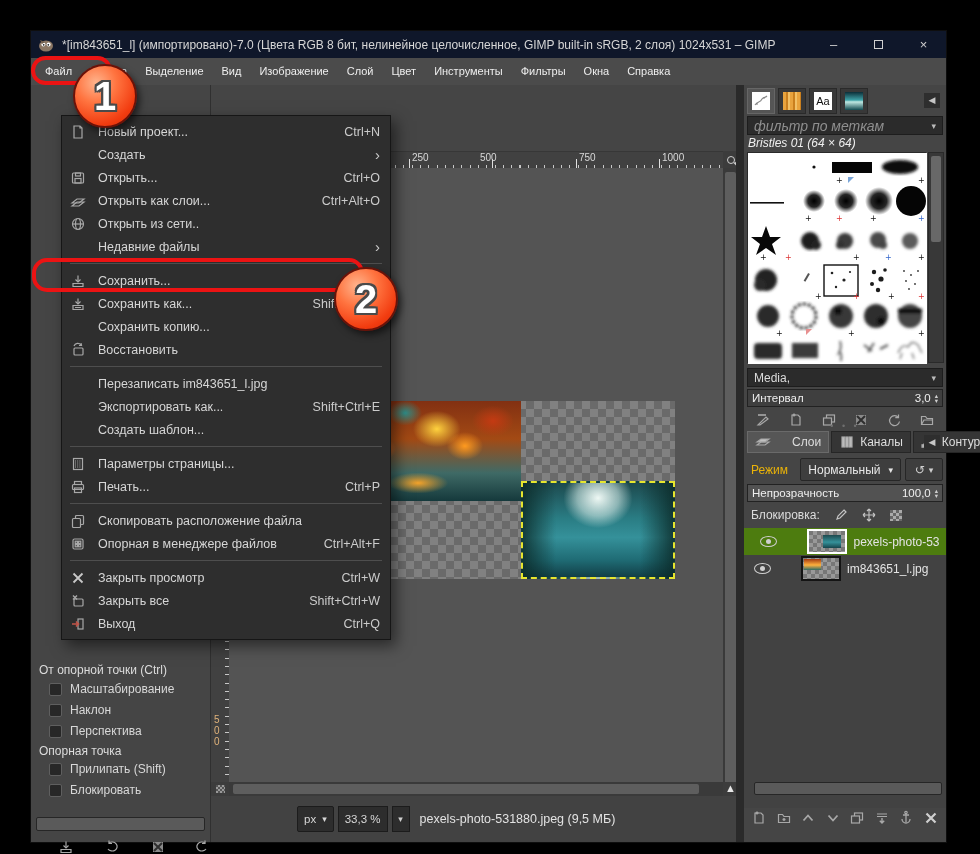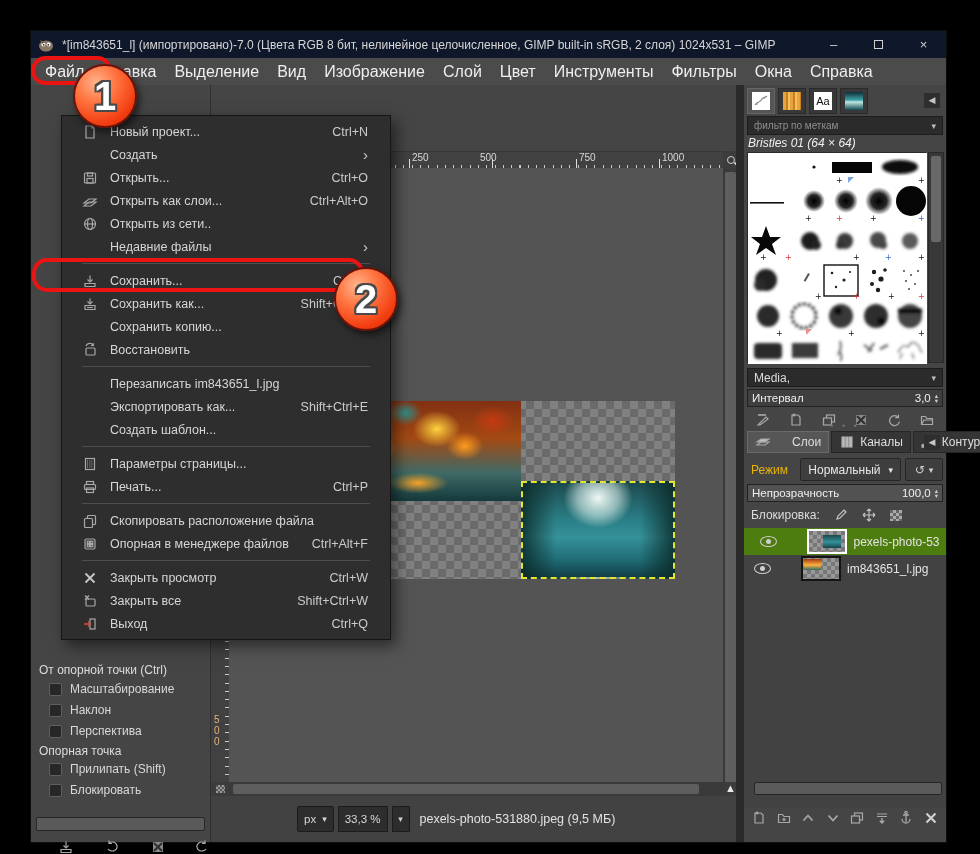--- a/index.html
+++ b/index.html
@@ -12,21 +12,21 @@
             background:#454545; border:1px solid #0e0e0e; }
   .titlebar { position:absolute; left:0; top:0; width:100%; height:27px; background:#0f172a;
               display:flex; align-items:center; color:#d6d6d6; font-size:12px; }
   .titlebar .appicon { width:16px; height:14px; margin:0 8px 0 7px; }
   .win-controls { margin-left:auto; display:flex; height:100%; }
   .win-btn { width:45px; height:100%; display:flex; align-items:center; justify-content:center;
              color:#cfcfcf; font-size:13px; }
   .win-btn .maxbox { width:9px; height:9px; border:1px solid #cfcfcf; display:block; }
   .menubar { position:absolute; left:0; top:27px; width:100%; height:27px; background:#4b4b4b;
              display:flex; align-items:center; padding-left:5px; }
-  .menubar-item { color:#eeeeee; font-size:16px; padding:0 9px; height:27px; line-height:27px; }
+  .menubar-item { color:#eeeeee; font-size:11px; padding:0 9px; height:27px; line-height:27px; }
 
   
   .left-panel { position:absolute; left:0; top:54px; width:180px; bottom:0; background:#454545;
                 border-right:1px solid #303030; }
   .to-label { position:absolute; color:#dcdcdc; font-size:12px; }
   .to-check { position:absolute; display:flex; align-items:center; gap:8px; }
   .to-check .box { width:13px; height:13px; background:#272727; border:1px solid #5f5f5f; border-radius:2px; }
   .to-check .lbl { color:#d8d8d8; font-size:12px; }
   .progressbar { position:absolute; background:#5a5a5a; border:1px solid #262626; border-radius:2px; }
   .panel-iconbtn { position:absolute; width:22px; height:20px; display:flex; align-items:center;
@@ -103,21 +103,21 @@
   .right-dock { position:absolute; right:0; top:54px; width:202px; bottom:0; background:#454545; }
   .dock-tabs { position:absolute; left:3px; top:3px; height:26px; display:flex; gap:3px; }
   .dock-tab { width:28px; height:26px; background:#383838; border:1px solid #2a2a2a;
               display:flex; align-items:center; justify-content:center; }
   .dock-tab.active { background:#555; border-color:#666; }
   .dock-tab .sq { width:18px; height:18px; }
   .collapse-btn { position:absolute; width:16px; height:15px; background:#2e2e2e; color:#c5c5c5;
                   font-size:9px; line-height:15px; text-align:center; }
   .filter-row { position:absolute; left:3px; top:31px; right:3px; height:19px; background:#2b2b2b;
                 border:1px solid #1d1d1d; display:flex; align-items:center; padding:0 6px; }
-  .filter-row .ph { color:#8f8f8f; font-size:10px; }
+  .filter-row .ph { color:#8f8f8f; font-size:14px; font-style:italic; }
   .filter-row .chev { margin-left:auto; color:#bbb; font-size:9px; }
   .brush-title { position:absolute; left:4px; top:51px; color:#efefef; font-size:12px; font-style:italic; }
   .brush-grid { position:absolute; left:3px; top:67px; width:179px; height:211px; background:#fff;
                 border:1px solid #2a2a2a; }
   .brush-scroll { position:absolute; right:2px; top:67px; width:16px; height:211px; background:#383838;
                   border:1px solid #2a2a2a; }
   .brush-scroll .thumb { position:absolute; left:2px; right:2px; top:3px; height:86px; background:#686868; border-radius:2px; }
   .media-row { position:absolute; left:3px; top:283px; right:3px; height:19px; background:#2b2b2b;
                border:1px solid #1d1d1d; display:flex; align-items:center; padding:0 6px; color:#dcdcdc; font-size:12px;justify-content:center; }
   .media-row .chev { margin-left:auto; color:#bbb; font-size:9px; }
@@ -156,21 +156,21 @@
   .layer-row:not(.selected) .layer-thumb { outline:2px solid #141414; }
   .layer-thumb .mini { position:absolute; }
   .layer-name { color:#e4e4e4; font-size:12px; white-space:nowrap; overflow:hidden; }
   .eye { width:17px; height:11px; border:1.5px solid #cfcfcf; border-radius:50%; position:relative; }
   .eye::after { content:""; position:absolute; left:4.5px; top:2px; width:5px; height:5px;
                 border-radius:50%; background:#cfcfcf; }
 
   
   .file-menu { position:absolute; left:30px; top:84px; width:330px; background:#2e2e2e;
                border:1px solid #161616; box-shadow:5px 6px 14px rgba(0,0,0,0.5); z-index:40;
-               padding:4px 12px; }
+               padding:4px 0; }
   .menu-row { height:23px; display:flex; align-items:center; padding:0 10px 0 8px; }
   .menu-row .mi { width:22px; display:flex; align-items:center; justify-content:flex-start;
                   color:#a8a8a8; font-size:13px; }
   .menu-row .ml { color:#d6d6d6; font-size:12.5px; margin-left:6px; }
   .menu-row .ms { margin-left:auto; color:#cbcbcb; font-size:12.5px; }
   .menu-row .sub { margin-left:auto; color:#cbcbcb; font-size:15px; line-height:14px; }
   .menu-sep { height:11px; display:flex; align-items:center; padding:0 8px; }
   .menu-sep::after { content:""; width:100%; height:1px; background:#4e4e4e; }
 
   

